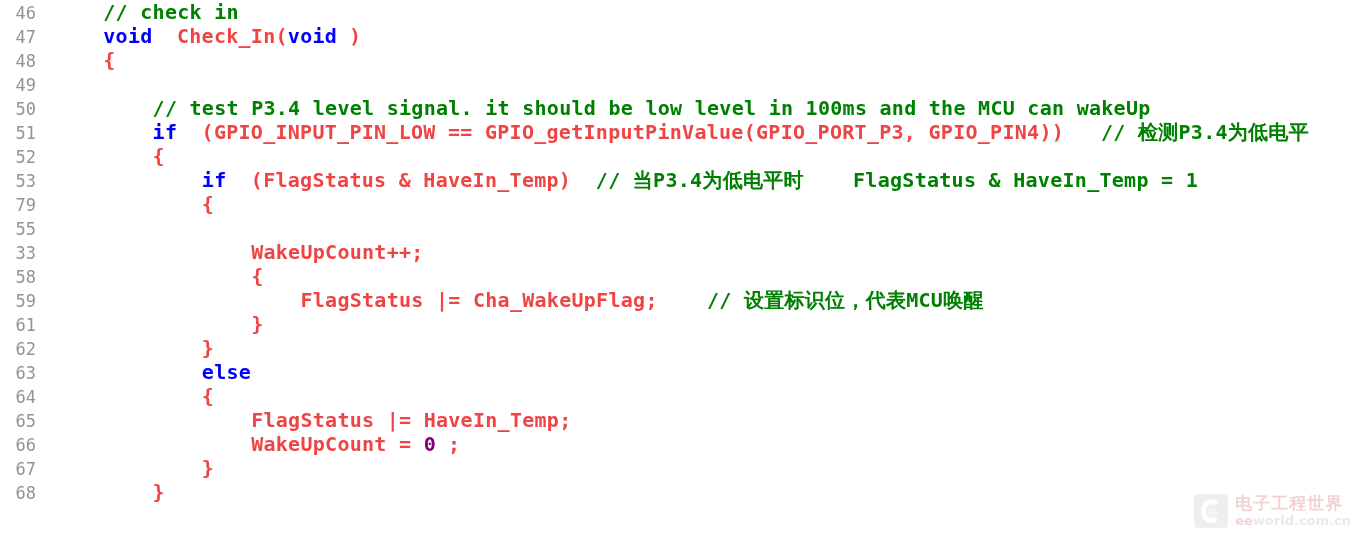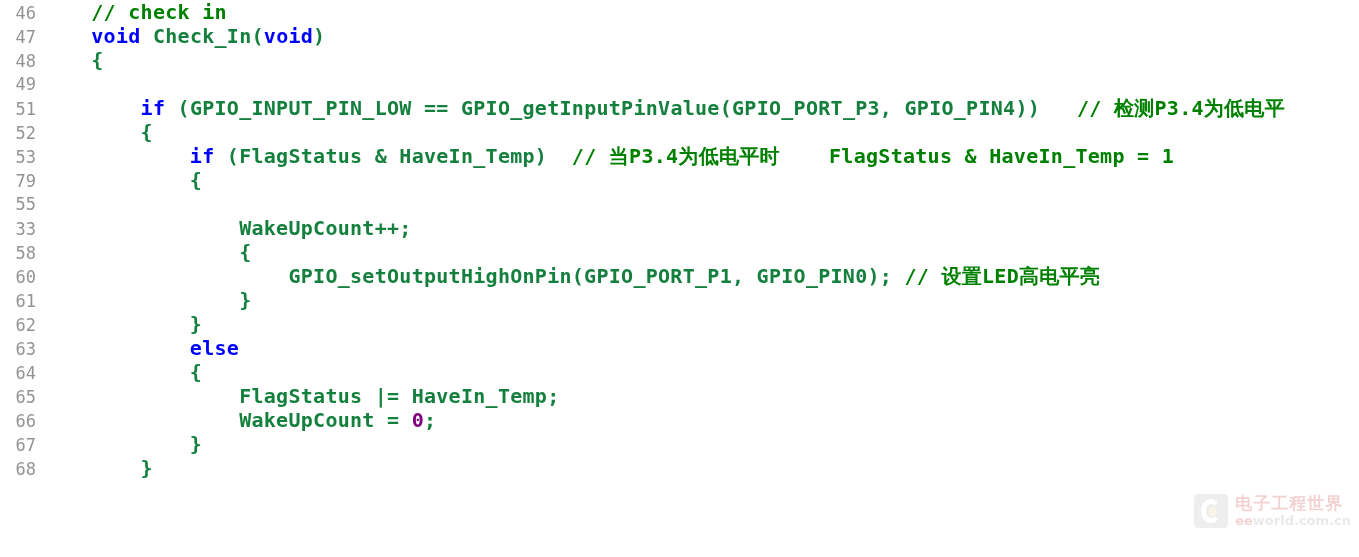--- a/index.html
+++ b/index.html
@@ -46,21 +46,21 @@
     flex: 1 1 auto;
     padding-left: 6px;
     font-size: 20px;
     font-weight: bold;
     color: #000000;
     white-space: pre;
     letter-spacing: 0.28px;
     font-family: "DejaVu Sans Mono", "Liberation Mono", monospace;
   }
 
-  .tok-plain    { color: #15803d; }
+  .tok-plain    { color: #ef4444; margin-left: 12px; }
   .tok-keyword  { color: #0000ff; }
   .tok-comment  { color: #008000; }
   .tok-number   { color: #800080; }
 
   
   #watermark {
     position: absolute;
     right: 8px;
     bottom: 6px;
     display: flex;
@@ -119,28 +119,29 @@
 </style>
 </head>
 <body>
 
 <div id="code-viewer">
   <div id="code-lines">
       <div class="code-line"><span class="line-number">46</span><span class="line-content"><span class="tok-plain">    </span><span class="tok-comment">// check in</span></span></div>
       <div class="code-line"><span class="line-number">47</span><span class="line-content"><span class="tok-plain">    </span><span class="tok-keyword">void</span><span class="tok-plain"> Check_In(</span><span class="tok-keyword">void</span><span class="tok-plain">)</span></span></div>
       <div class="code-line"><span class="line-number">48</span><span class="line-content"><span class="tok-plain">    {</span></span></div>
       <div class="code-line"><span class="line-number">49</span><span class="line-content"><span class="tok-plain"></span></span></div>
+      <div class="code-line"><span class="line-number">50</span><span class="line-content"><span class="tok-plain">        </span><span class="tok-comment">// test P3.4 level signal. it should be low level in 100ms and the MCU can wakeUp</span></span></div>
       <div class="code-line"><span class="line-number">51</span><span class="line-content"><span class="tok-plain">        </span><span class="tok-keyword">if</span><span class="tok-plain"> (GPIO_INPUT_PIN_LOW == GPIO_getInputPinValue(GPIO_PORT_P3, GPIO_PIN4))   </span><span class="tok-comment">// 检测P3.4为低电平</span></span></div>
       <div class="code-line"><span class="line-number">52</span><span class="line-content"><span class="tok-plain">        {</span></span></div>
       <div class="code-line"><span class="line-number">53</span><span class="line-content"><span class="tok-plain">            </span><span class="tok-keyword">if</span><span class="tok-plain"> (FlagStatus &amp; HaveIn_Temp)  </span><span class="tok-comment">// 当P3.4为低电平时    FlagStatus &amp; HaveIn_Temp = 1</span></span></div>
       <div class="code-line"><span class="line-number">79</span><span class="line-content"><span class="tok-plain">            {</span></span></div>
       <div class="code-line"><span class="line-number">55</span><span class="line-content"><span class="tok-plain"></span></span></div>
       <div class="code-line"><span class="line-number">33</span><span class="line-content"><span class="tok-plain">                WakeUpCount++;</span></span></div>
       <div class="code-line"><span class="line-number">58</span><span class="line-content"><span class="tok-plain">                {</span></span></div>
-      <div class="code-line"><span class="line-number">60</span><span class="line-content"><span class="tok-plain">                    GPIO_setOutputHighOnPin(GPIO_PORT_P1, GPIO_PIN0); </span><span class="tok-comment">// 设置LED高电平亮</span></span></div>
+      <div class="code-line"><span class="line-number">59</span><span class="line-content"><span class="tok-plain">                    FlagStatus |= Cha_WakeUpFlag;    </span><span class="tok-comment">// 设置标识位，代表MCU唤醒</span></span></div>
       <div class="code-line"><span class="line-number">61</span><span class="line-content"><span class="tok-plain">                }</span></span></div>
       <div class="code-line"><span class="line-number">62</span><span class="line-content"><span class="tok-plain">            }</span></span></div>
       <div class="code-line"><span class="line-number">63</span><span class="line-content"><span class="tok-plain">            </span><span class="tok-keyword">else</span></span></div>
       <div class="code-line"><span class="line-number">64</span><span class="line-content"><span class="tok-plain">            {</span></span></div>
       <div class="code-line"><span class="line-number">65</span><span class="line-content"><span class="tok-plain">                FlagStatus |= HaveIn_Temp;</span></span></div>
       <div class="code-line"><span class="line-number">66</span><span class="line-content"><span class="tok-plain">                WakeUpCount = </span><span class="tok-number">0</span><span class="tok-plain">;</span></span></div>
       <div class="code-line"><span class="line-number">67</span><span class="line-content"><span class="tok-plain">            }</span></span></div>
       <div class="code-line"><span class="line-number">68</span><span class="line-content"><span class="tok-plain">        }</span></span></div>
     </div>
 

